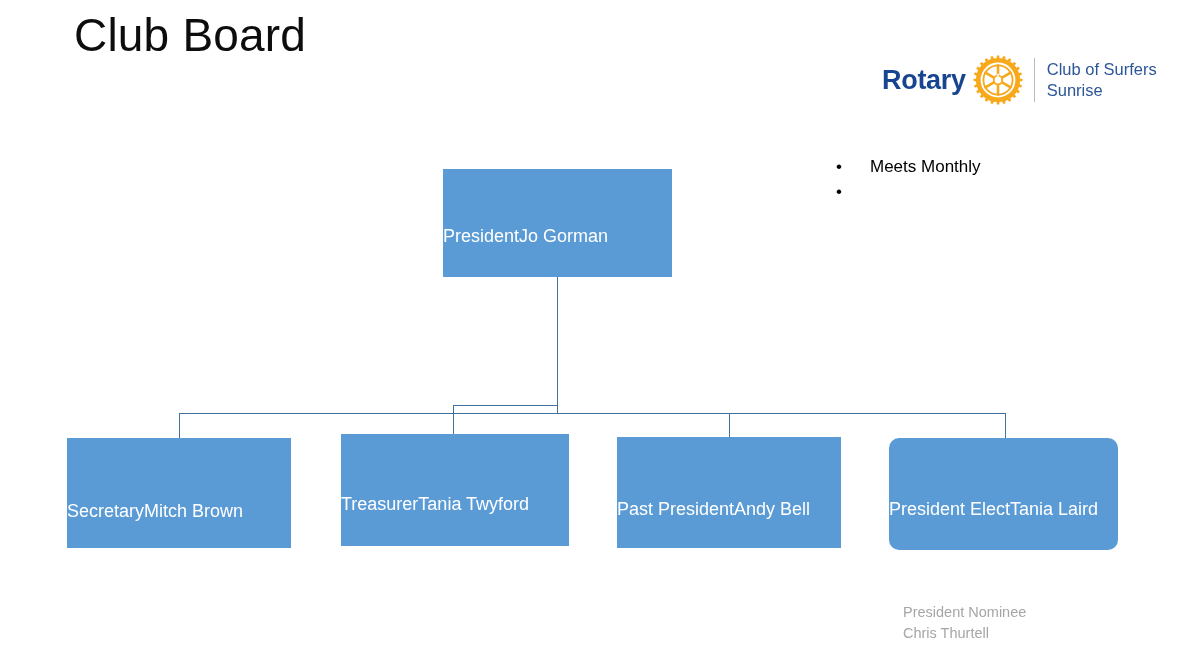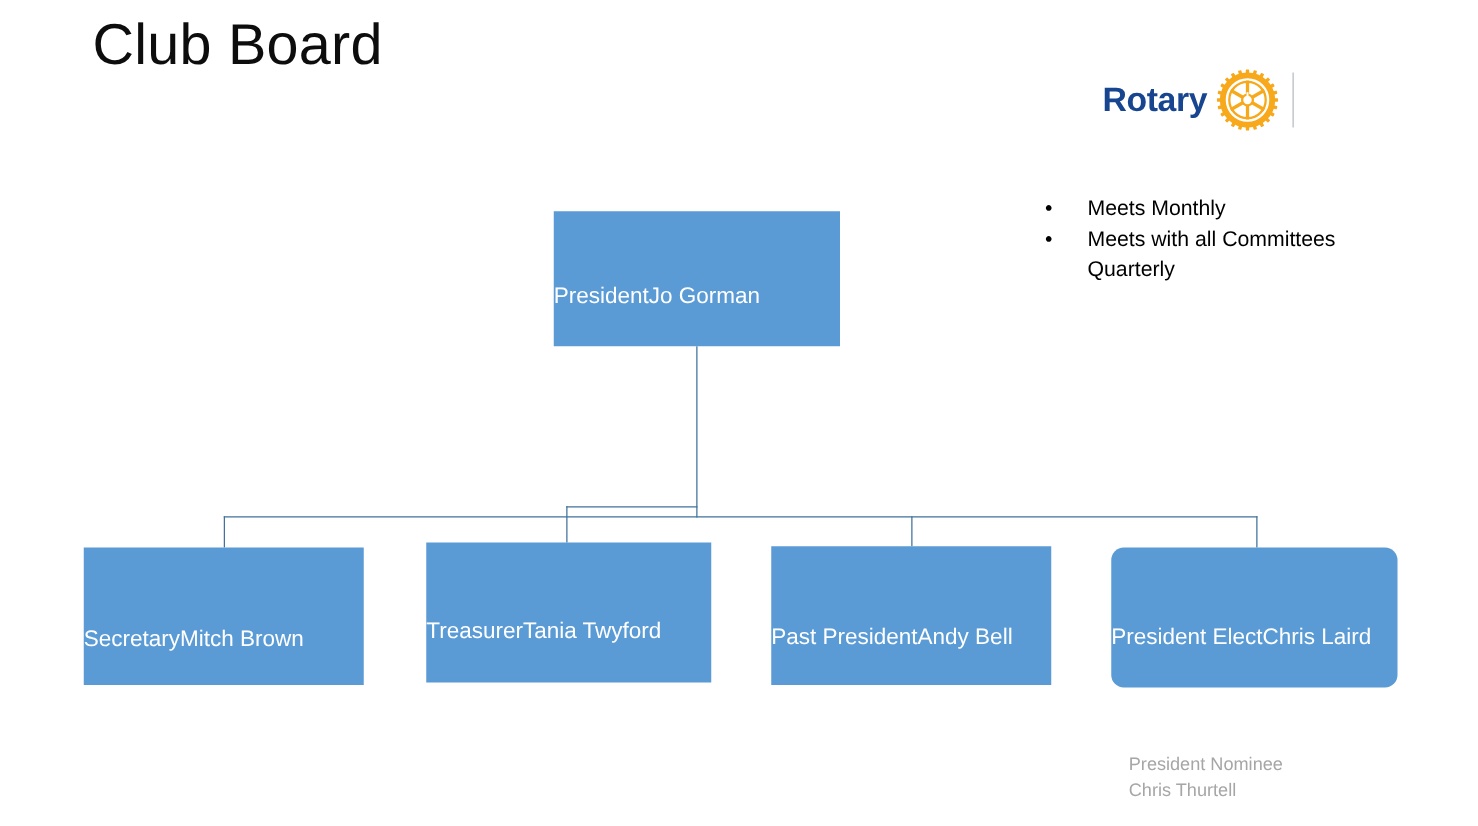--- a/index.html
+++ b/index.html
@@ -188,30 +188,31 @@
 
         <circle cx="50" cy="50" r="10" fill="#F7A81B"></circle>
         <circle cx="50" cy="50" r="6.5" fill="#FFFFFF"></circle>
 
         <rect x="48.5" y="38" width="3" height="9" fill="#FFFFFF"></rect>
       </g>
     </svg>
 
     <div id="logo-divider"></div>
 
+    <div id="club-name">Club of Surfers
+Sunrise</div>
   </div>
 
   <div id="meeting-notes">
     <div class="bullet-row">
       <span class="bullet-dot">•</span>
       <span class="bullet-text">Meets Monthly</span>
     </div>
     <div class="bullet-row">
       <span class="bullet-dot">•</span>
-      <span class="bullet-text">Meets with all Committees Quarterly</span>
     </div>
   </div>
 
   <div class="conn conn-v" style="left:557px; top:277px; height:137px;"></div>
 
   <div class="conn conn-h" style="left:453px; top:405px; width:105px;"></div>
 
   <div class="conn conn-h" style="left:179px; top:413px; width:827px;"></div>
 
   <div class="conn conn-v" style="left:179px; top:413px; height:25px;"></div>
@@ -234,19 +235,19 @@
     <span class="person">Tania Twyford</span>
   </div>
 
   <div id="box-past-pres" class="org-box">
     <span class="role">Past President</span>
     <span class="person">Andy Bell</span>
   </div>
 
   <div id="box-pres-elect" class="org-box">
     <span class="role">President Elect</span>
-    <span class="person">Chris Laird</span>
+    <span class="person">Tania Laird</span>
   </div>
 
   <div id="president-nominee">President  Nominee
 Chris Thurtell</div>
 
 </div>
 
 </body></html>

